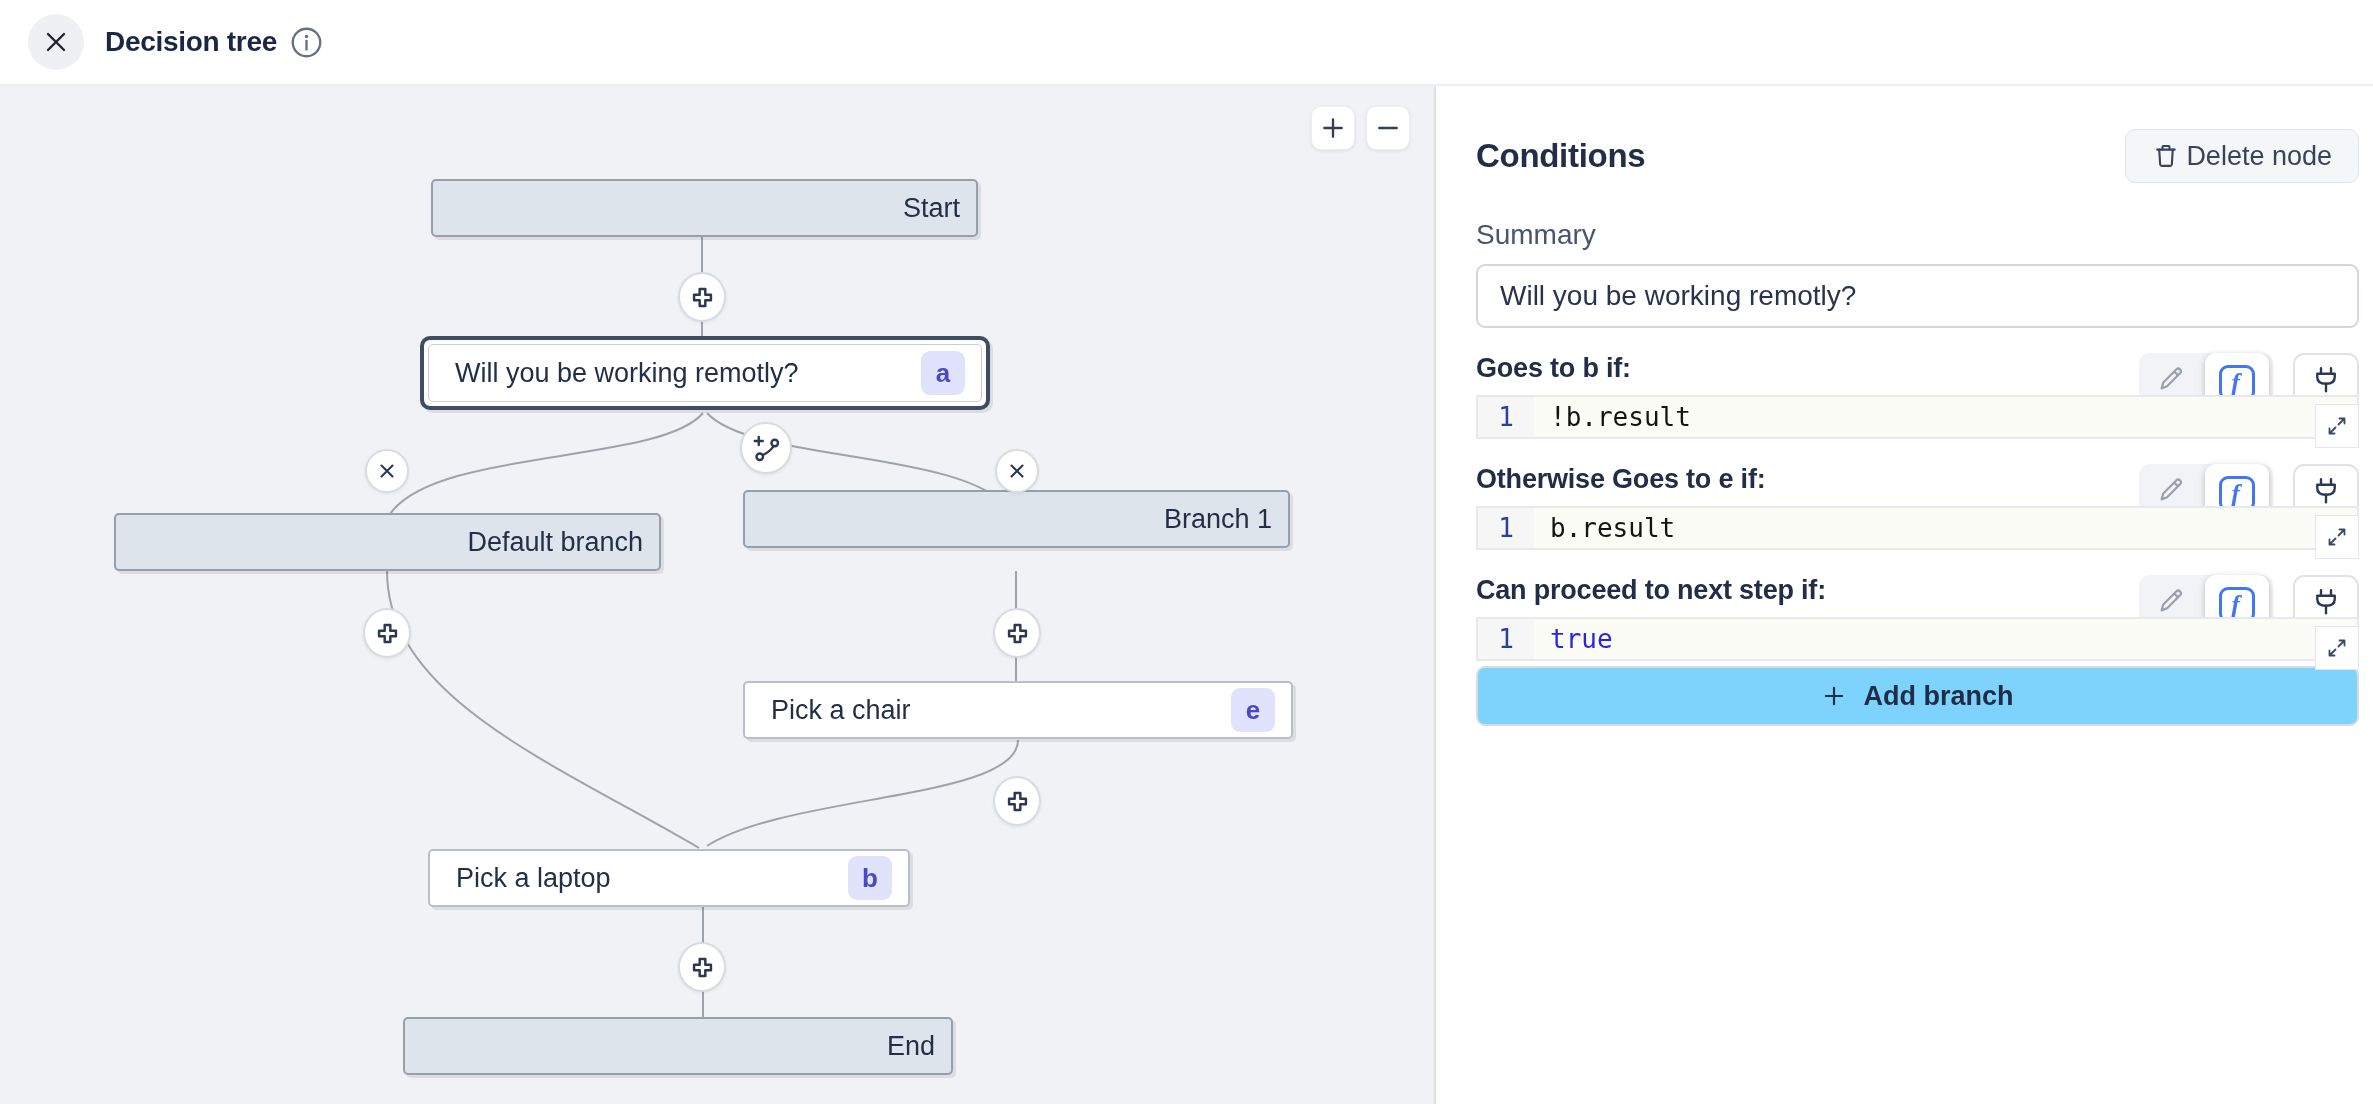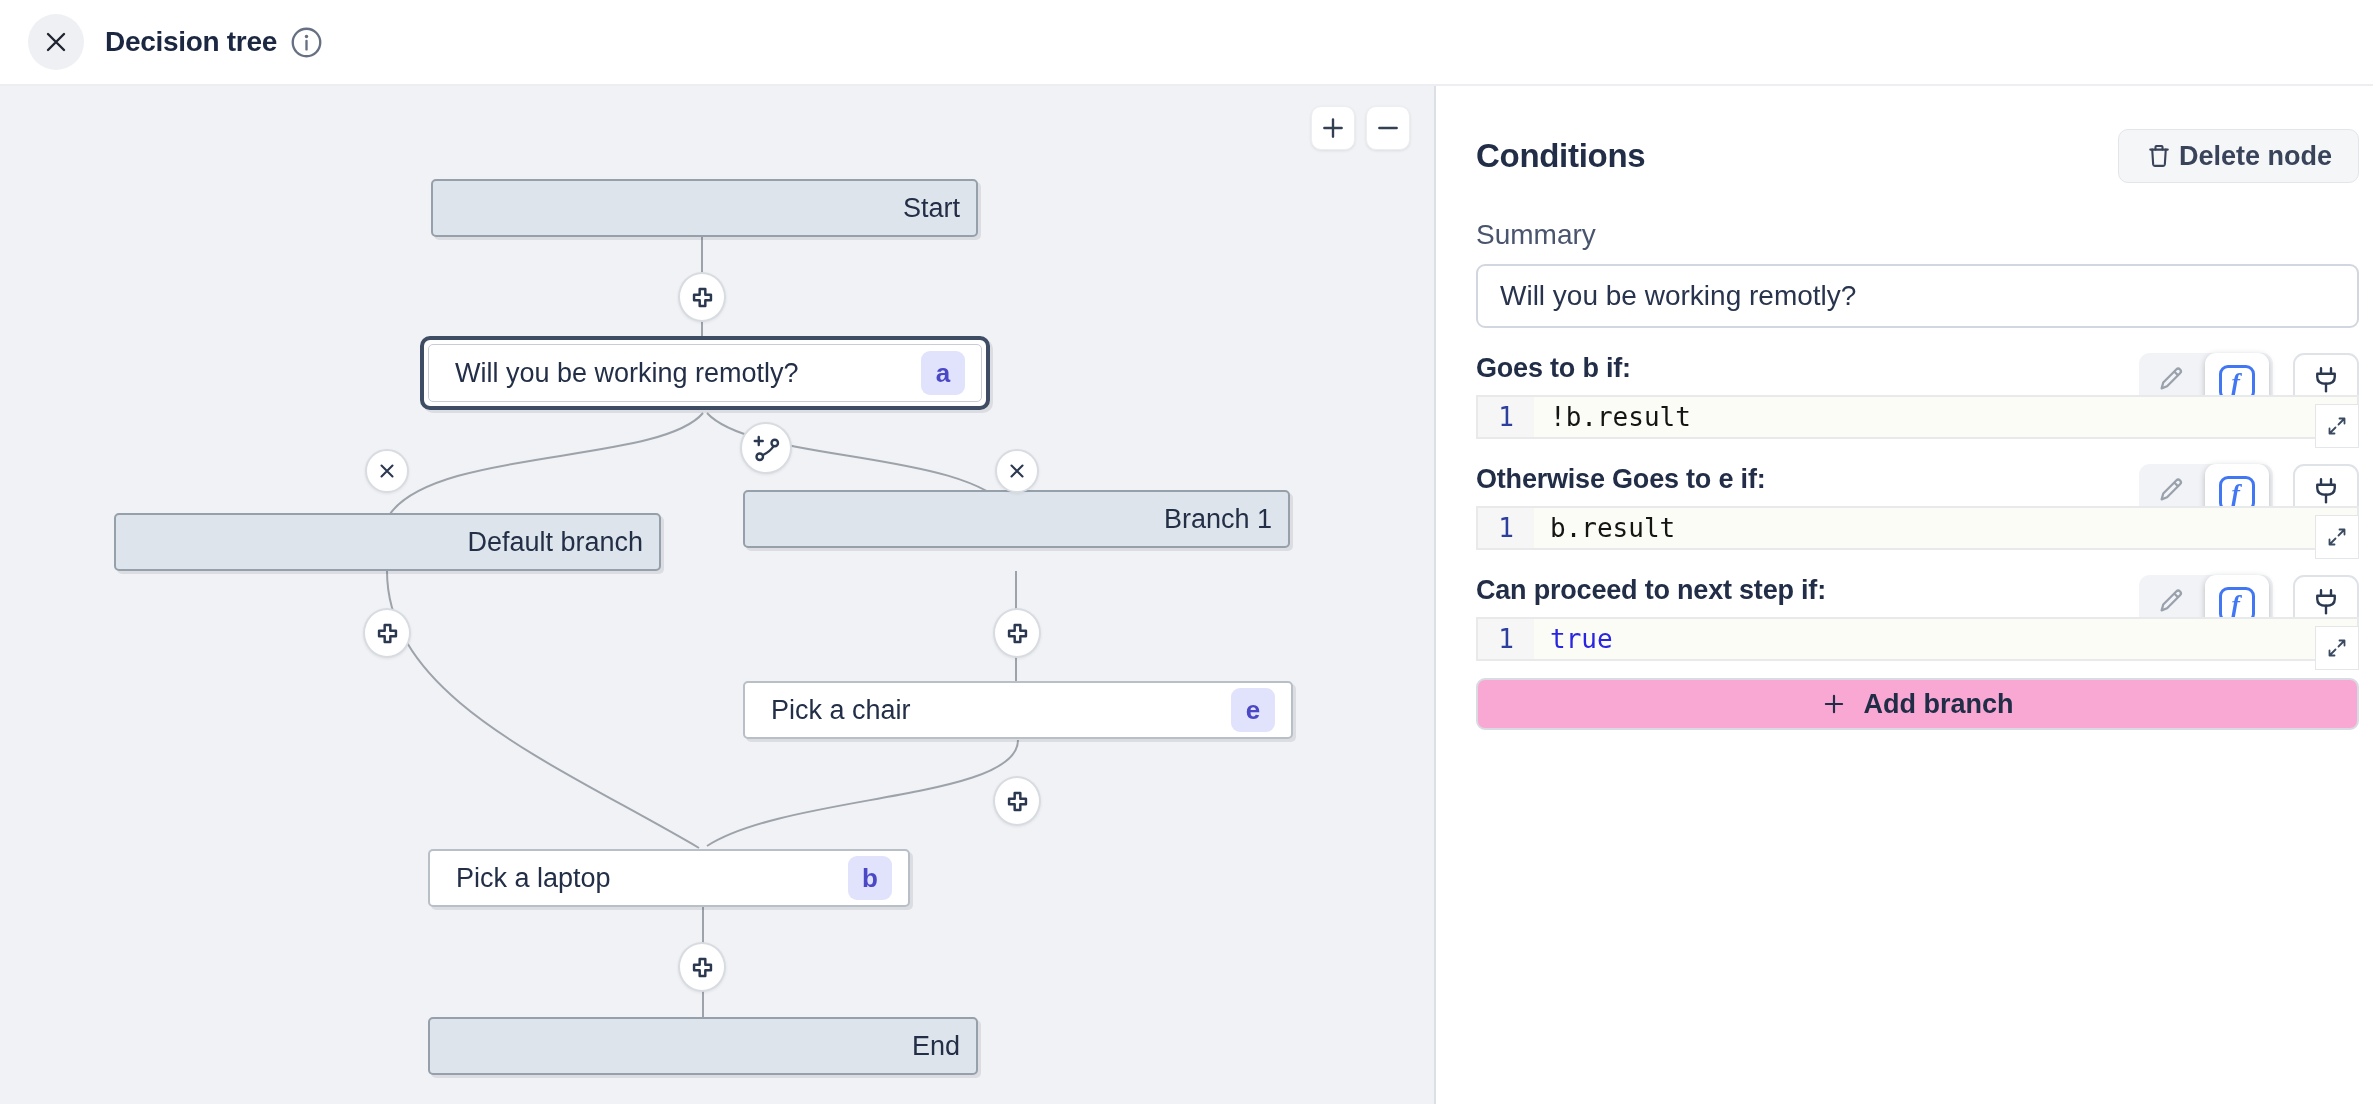--- a/index.html
+++ b/index.html
@@ -86,21 +86,21 @@
     flex: 1; background: #ffffff; border-left: 2px solid #dcdfe4;
     padding: 43px 14px 0 40px; position: relative;
   }
   .panel-head { display: flex; align-items: center; justify-content: space-between; }
   .panel-title { font-size: 33px; font-weight: 700; color: #222e47; letter-spacing: -0.3px; }
   .delete-btn {
     height: 54px; padding: 0 26px; border-radius: 10px;
     background: #f5f6f8; border: 1px solid #e2e5ea; cursor: pointer;
     display: flex; align-items: center; gap: 6px;
     font-family: "Liberation Sans", sans-serif;
-    font-size: 27px; font-weight: 700; color: #39445a;
+    font-size: 27px; font-weight: 400; color: #39445a;
   }
   .summary-label { margin-top: 36px; font-size: 28px; color: #49546d; }
   .summary-input {
     margin-top: 13px; width: 100%; height: 64px;
     border: 2px solid #d2d7df; border-radius: 9px; background: #ffffff;
     font-family: "Liberation Sans", sans-serif;
     font-size: 28px; color: #28334d; padding: 0 22px; outline: none;
   }
 
   .cond-section { position: relative; margin-top: 18px; }
@@ -151,22 +151,22 @@
     font-family: "DejaVu Sans Mono", monospace; font-size: 26px; color: #141414;
     display: flex; align-items: center; padding-left: 16px; white-space: pre;
   }
   .code-keyword { color: #2a25e0; }
   .expand-btn {
     position: absolute; right: -2px; top: 7px; width: 44px; height: 44px;
     background: #ffffff; border: 1px solid #e4e7ea; cursor: pointer;
     display: flex; align-items: center; justify-content: center;
   }
   .add-branch-btn {
-    margin-top: 17px; width: 100%; height: 52px;
-    background: #f9a8d4; border: 2px solid #d8dce2; border-radius: 9px;
+    margin-top: 5px; width: 100%; height: 60px;
+    background: #7dd3fc; border: 2px solid #d8dce2; border-radius: 9px;
     cursor: pointer; display: flex; align-items: center; justify-content: center;
     gap: 16px; font-family: "Liberation Sans", sans-serif;
     font-size: 27px; font-weight: 700; color: #202d47;
   }
   svg { display: block; }
 </style>
 </head>
 <body>
 
 <div class="app">
@@ -225,21 +225,21 @@
       <div class="node node-white" style="left:743px; top:595px; width:550px;">
         <span class="node-label">Pick a chair</span>
         <span class="node-badge">e</span>
       </div>
 
       <div class="node node-white" style="left:428px; top:763px; width:482px;">
         <span class="node-label">Pick a laptop</span>
         <span class="node-badge">b</span>
       </div>
 
-      <div class="node node-slate" style="left:428px; top:931px; width:550px;">
+      <div class="node node-slate" style="left:403px; top:931px; width:550px;">
         <span class="node-label">End</span>
       </div>
 
       <div class="edge-dot dot-48" style="left:702px; top:211px;">
         <span>
           <svg width="27" height="27" viewBox="0 0 24 24" fill="#ffffff" stroke="#2b3850" stroke-width="2.2" stroke-linejoin="round">
             <path d="M9.5 4.5 h5 v5 h5 v5 h-5 v5 h-5 v-5 h-5 v-5 h5 z"></path>
           </svg>
         </span>
       </div>

